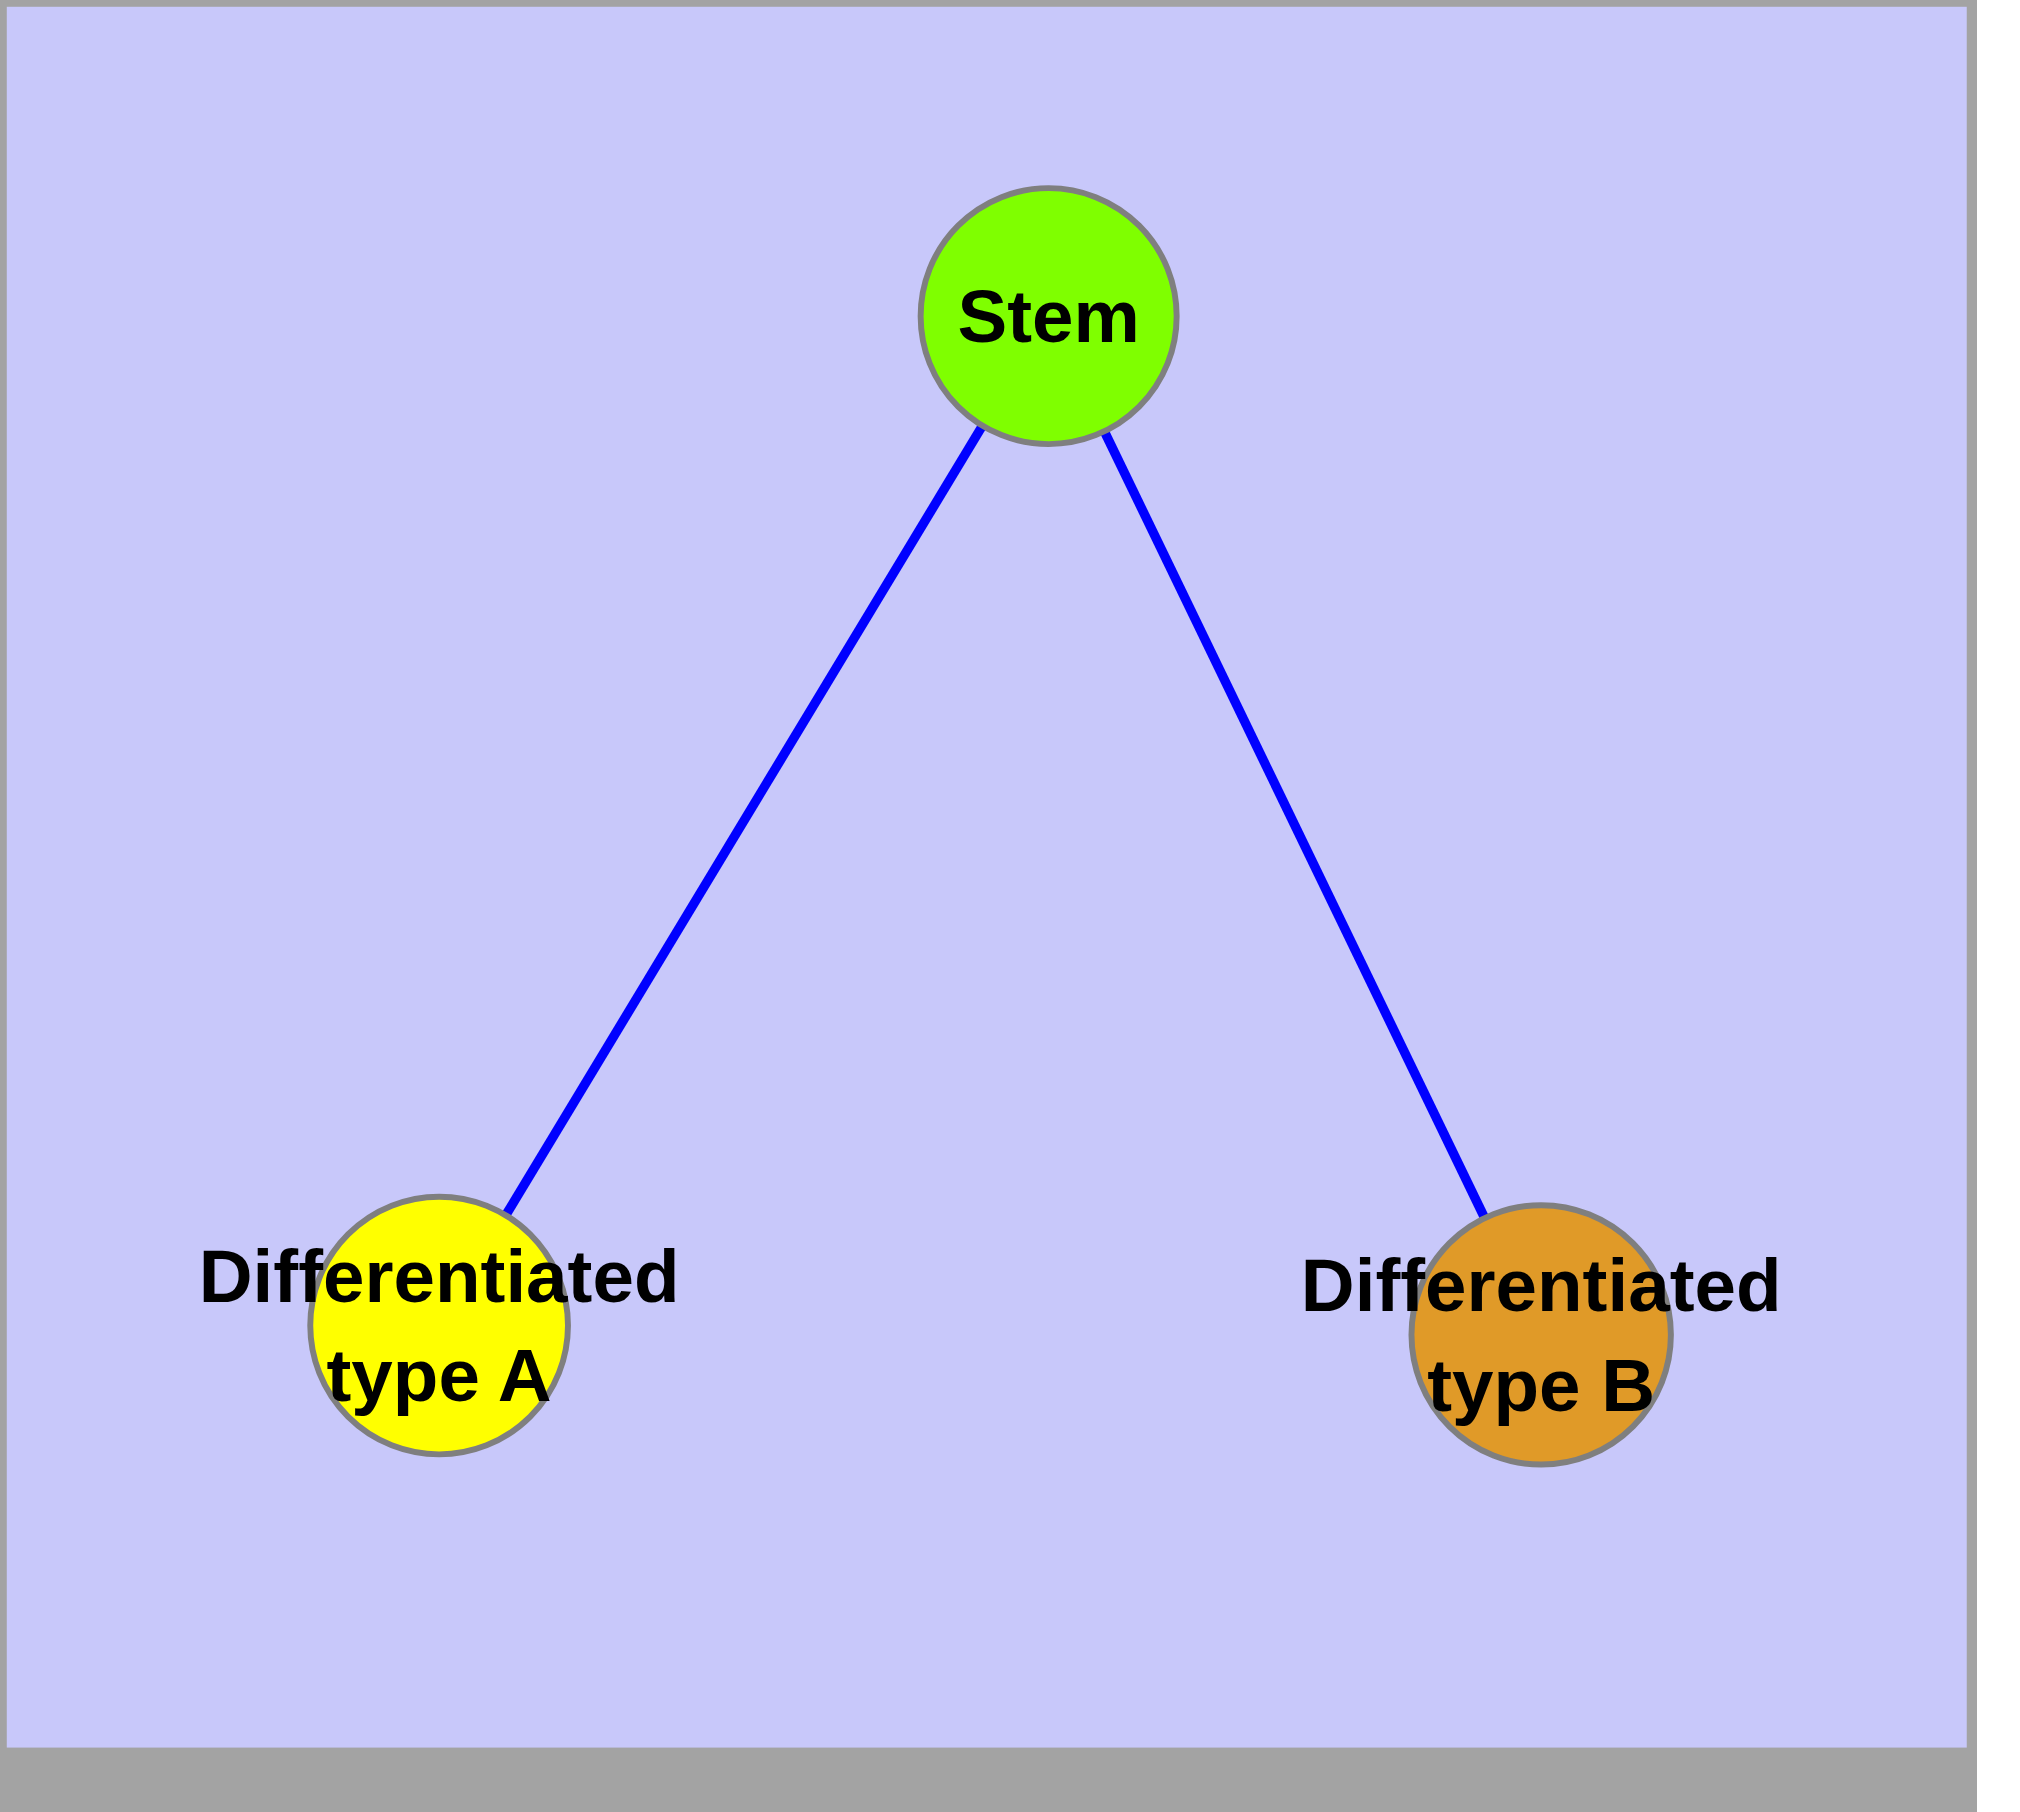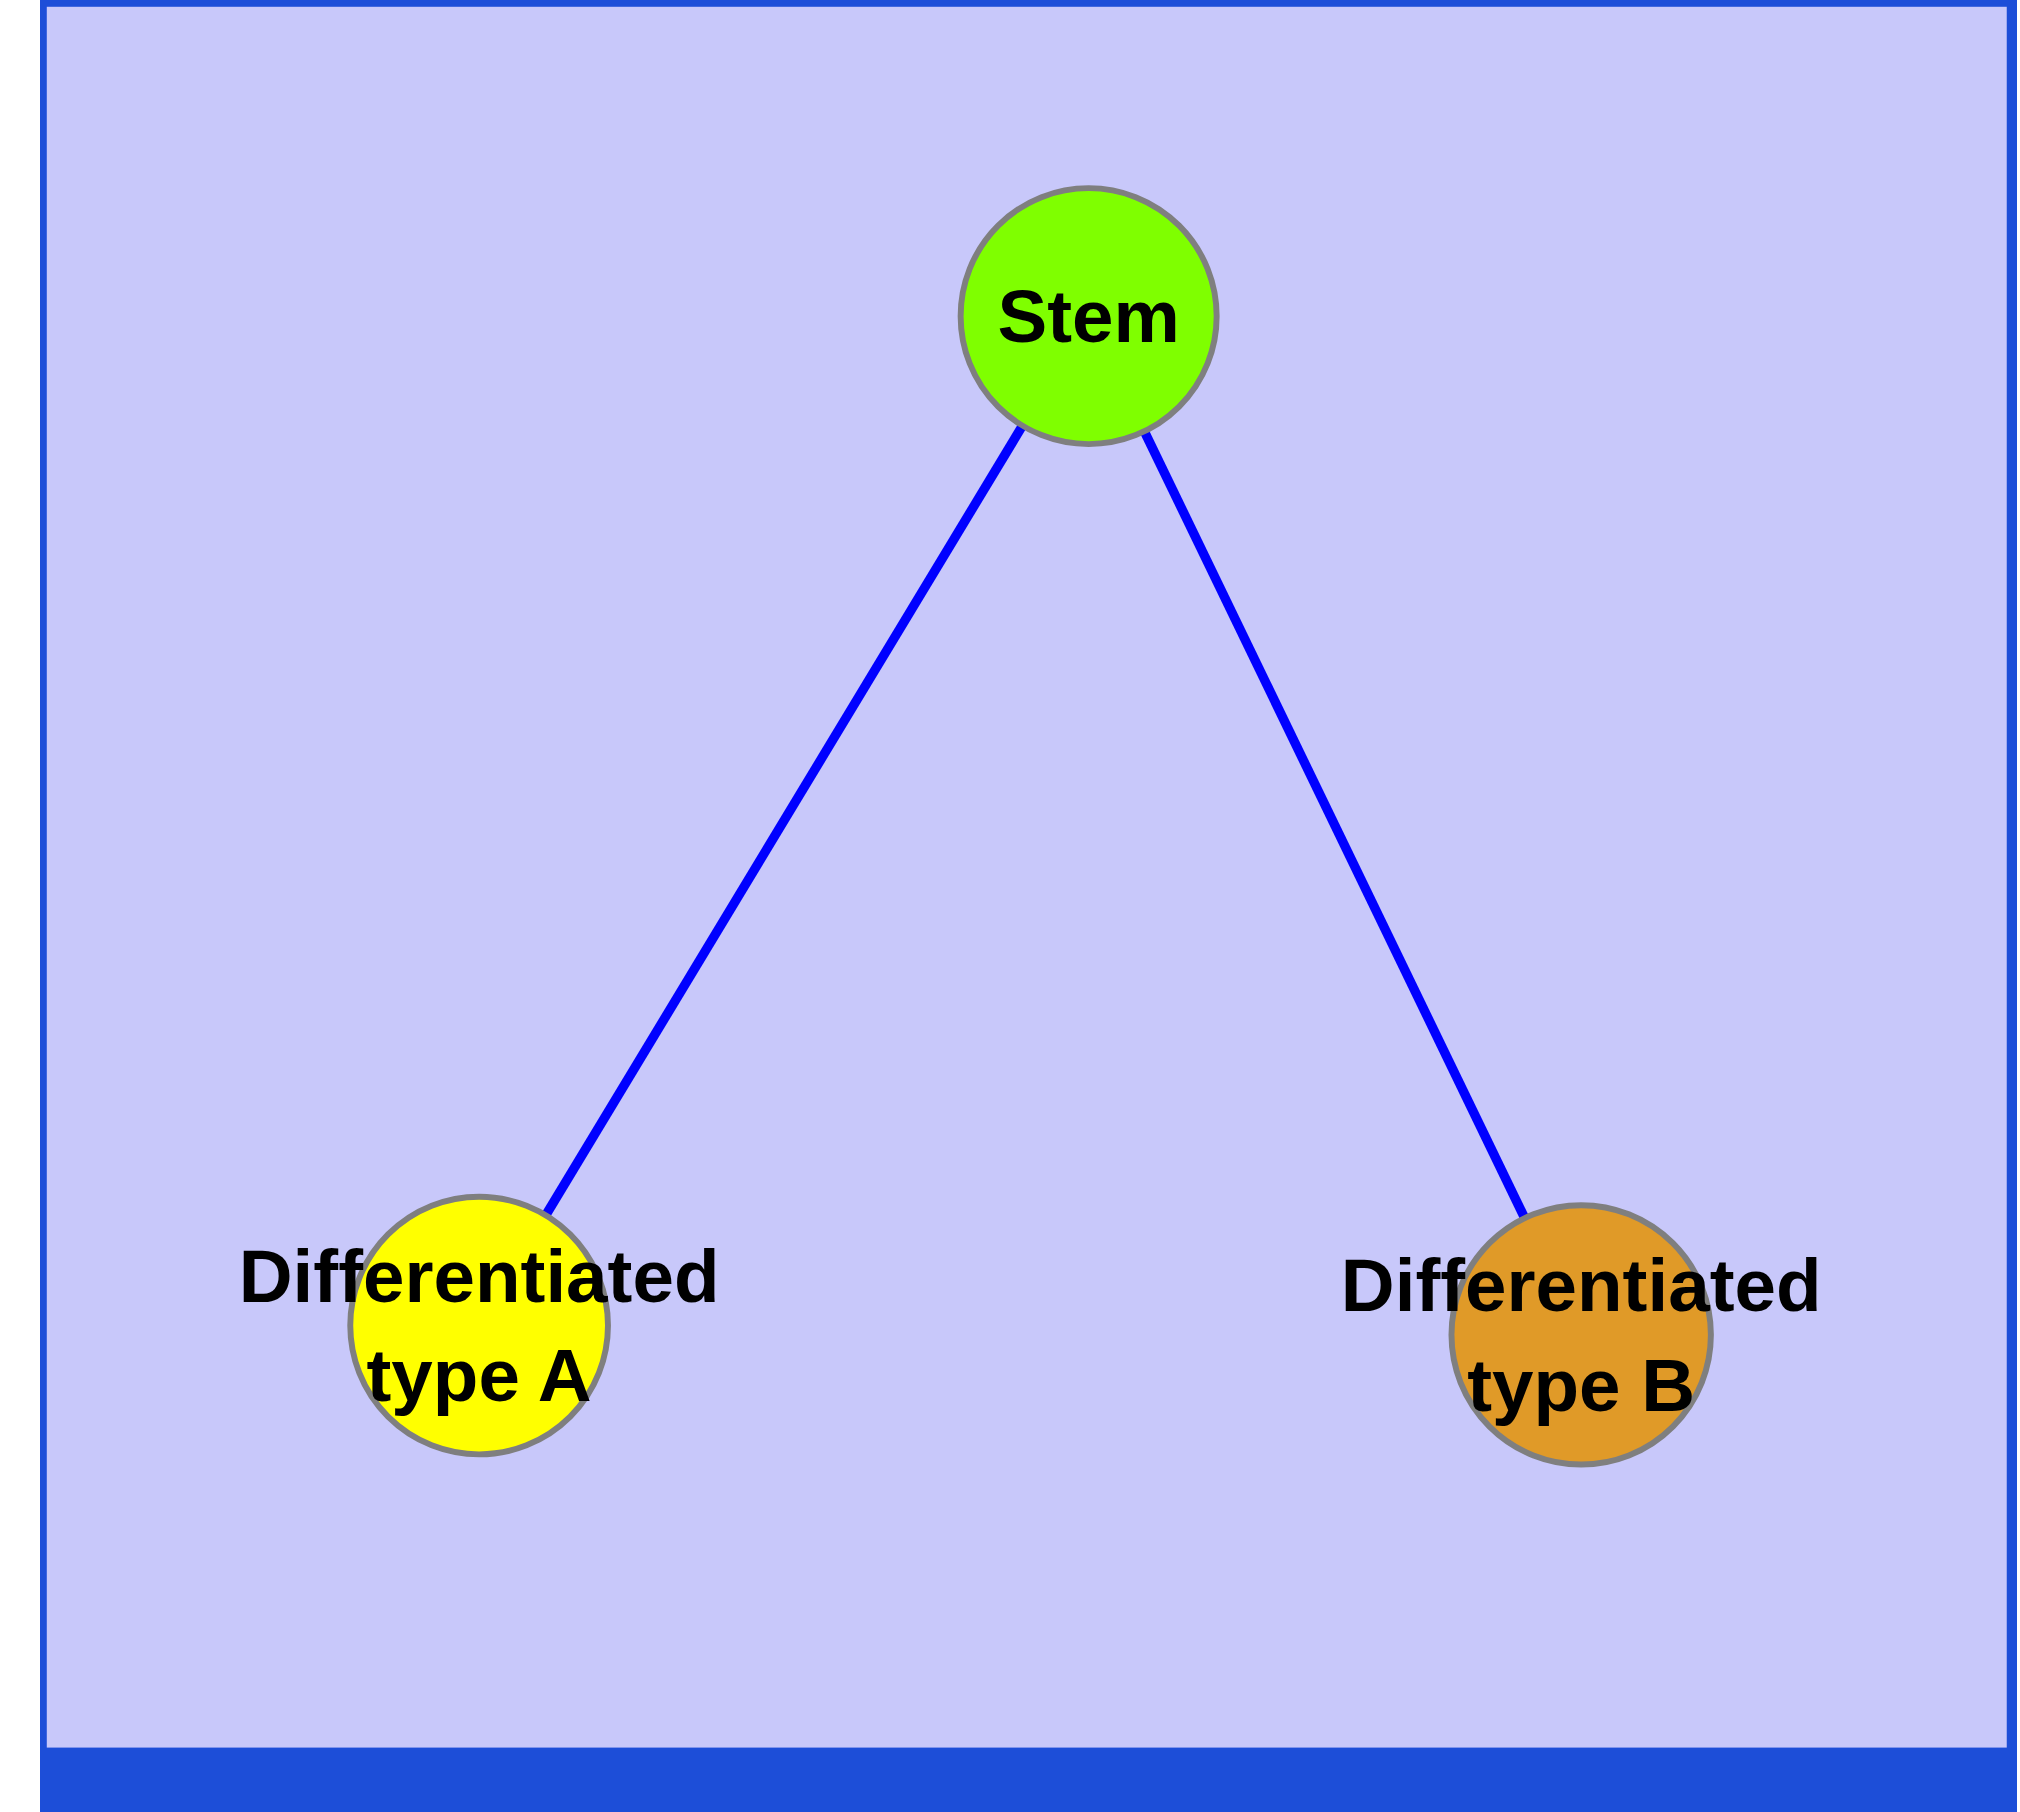--- a/index.html
+++ b/index.html
@@ -33,21 +33,21 @@
     font-weight: bold;
     fill: #000000;
     text-anchor: middle;
     dominant-baseline: auto;
     paint-order: normal;
   }
 </style>
 </head>
 <body style="width: 2021px; height: 1812px;">
 
-<div id="canvas-root" style="width: 1977px; height: 1812px; background: #1d4ed8; margin-left: 40px;">
+<div id="canvas-root" style="width: 1977px; height: 1812px; background: #a3a3a3;">
   <svg id="graph-svg" viewBox="0 0 2384 2138" preserveAspectRatio="none" xmlns="http://www.w3.org/2000/svg" style="width: 2021px; height: 1812px;">
 
     <rect id="plot-bg" x="8" y="8" width="2312" height="2054" fill="#c8c8fa"></rect>
 
     <g id="edges-layer">
       <line id="edge-stem-diff-a" x1="1158.9602701963227" y1="502.27026174712046" x2="596.5565492063506" y2="1433.873643804223" stroke="#0000ff" stroke-width="11" stroke-linecap="butt"></line>
       <line id="edge-stem-diff-b" x1="1302.7135239061613" y1="508.9512146905439" x2="1751.416098293757" y2="1437.248106969184" stroke="#0000ff" stroke-width="11" stroke-linecap="butt"></line>
     </g>
 
     <g id="nodes-layer">

